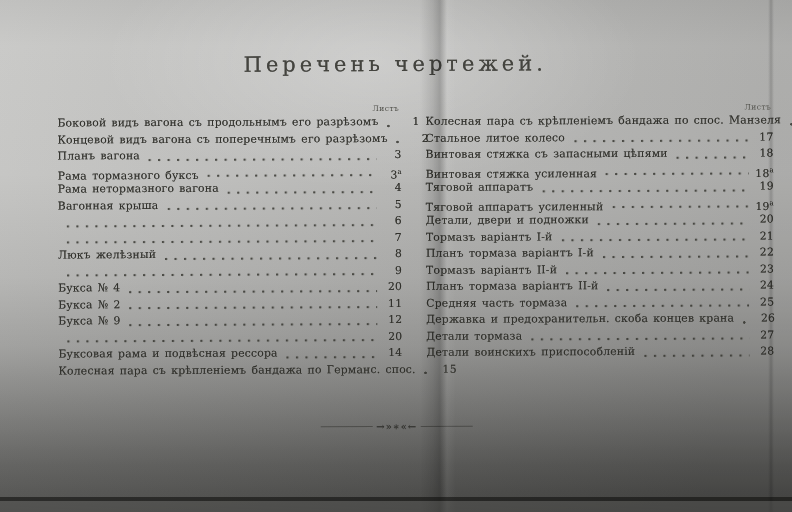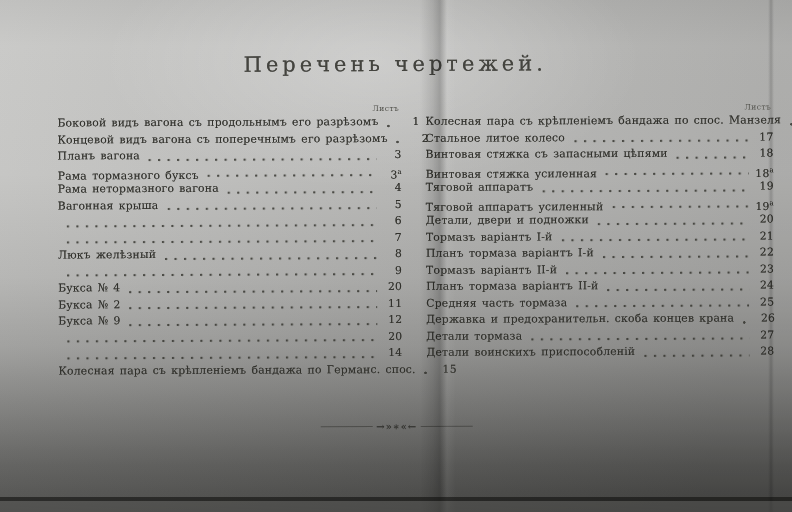--- a/index.html
+++ b/index.html
@@ -150,20 +150,21 @@
             <div class="row">
               <span class="t">Букса № 9</span>
               <span class="leader"></span>
               <span class="num">12</span>
             </div>
             <div class="row">
               <span class="leader"></span>
               <span class="num">20</span>
             </div>
             <div class="row">
+              <span class="t">Буксовая рама и подвѣсная рессора</span>
               <span class="leader"></span>
               <span class="num">14</span>
             </div>
             <div class="row">
               <span class="t">Колесная пара съ крѣпленіемъ бандажа по Германс. спос.</span>
               <span class="leader"></span>
               <span class="num">15</span>
             </div>
           </div>
       </div>

